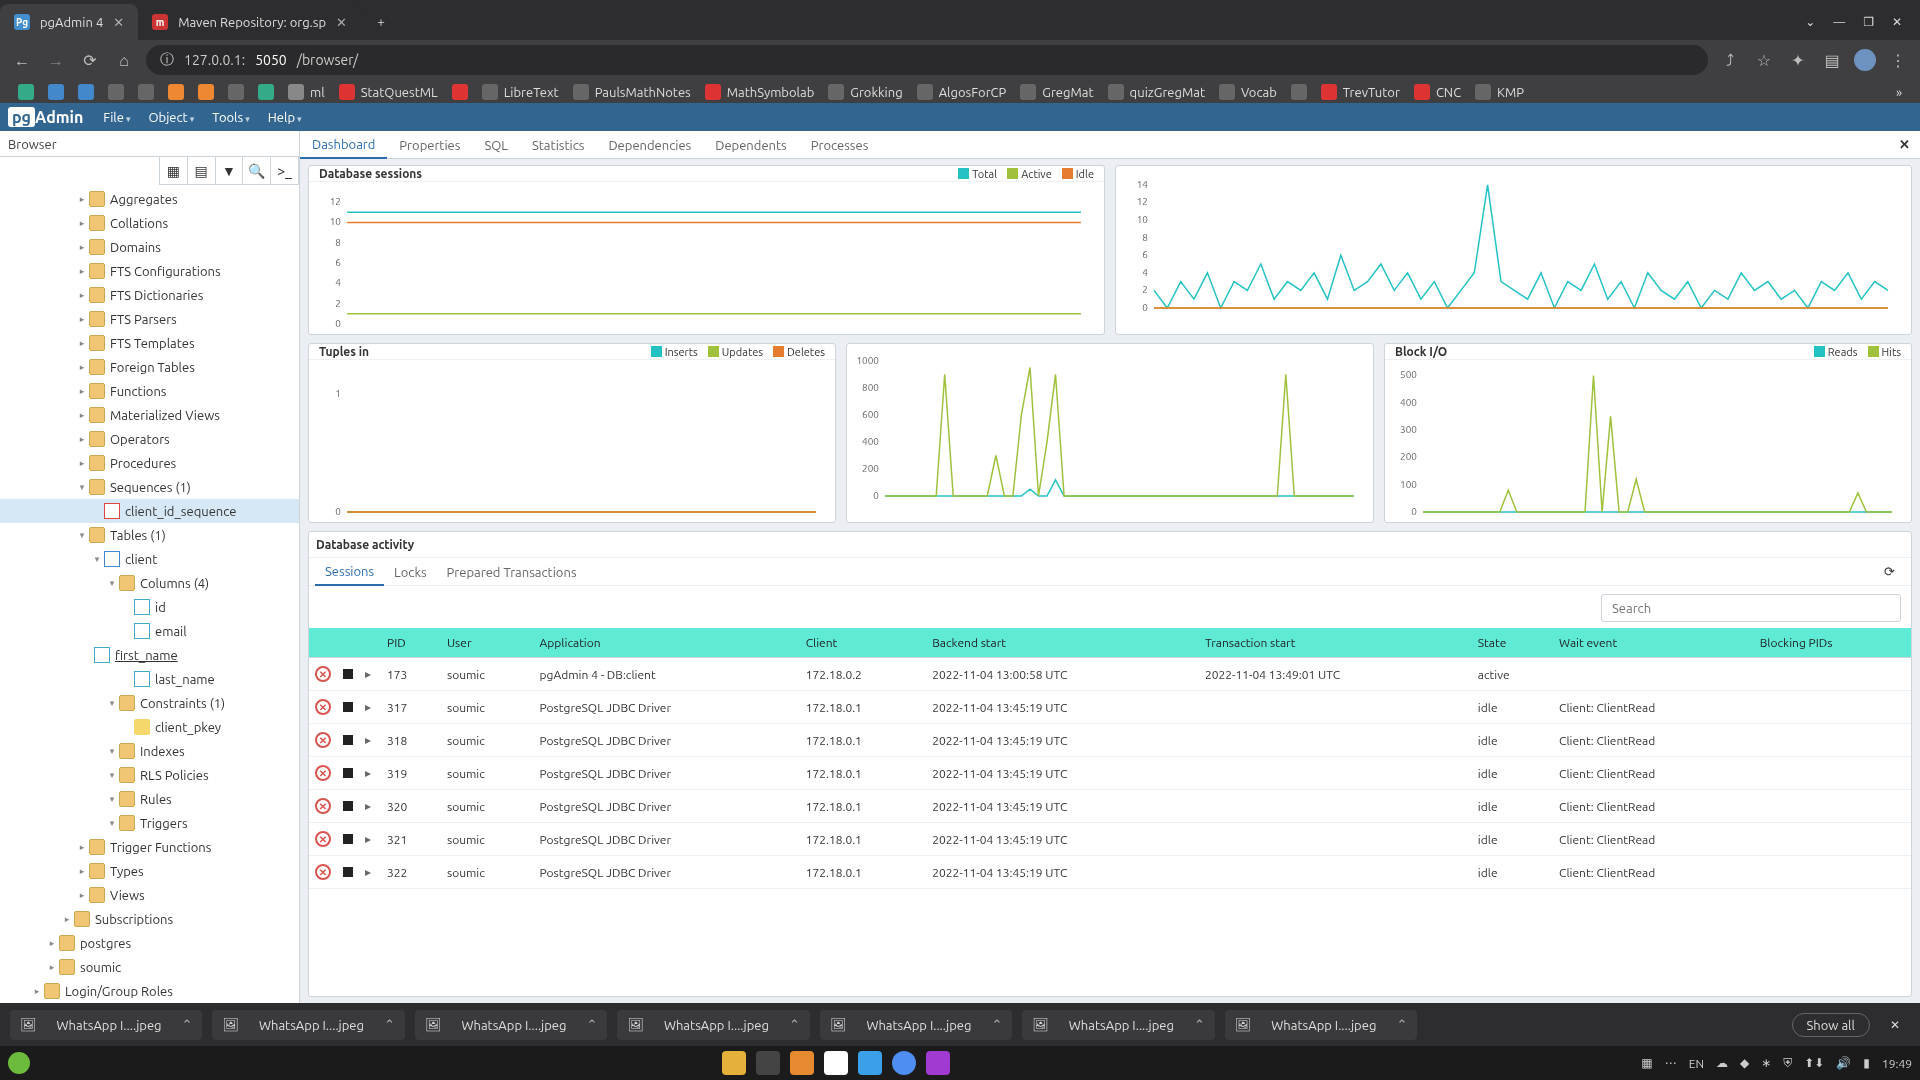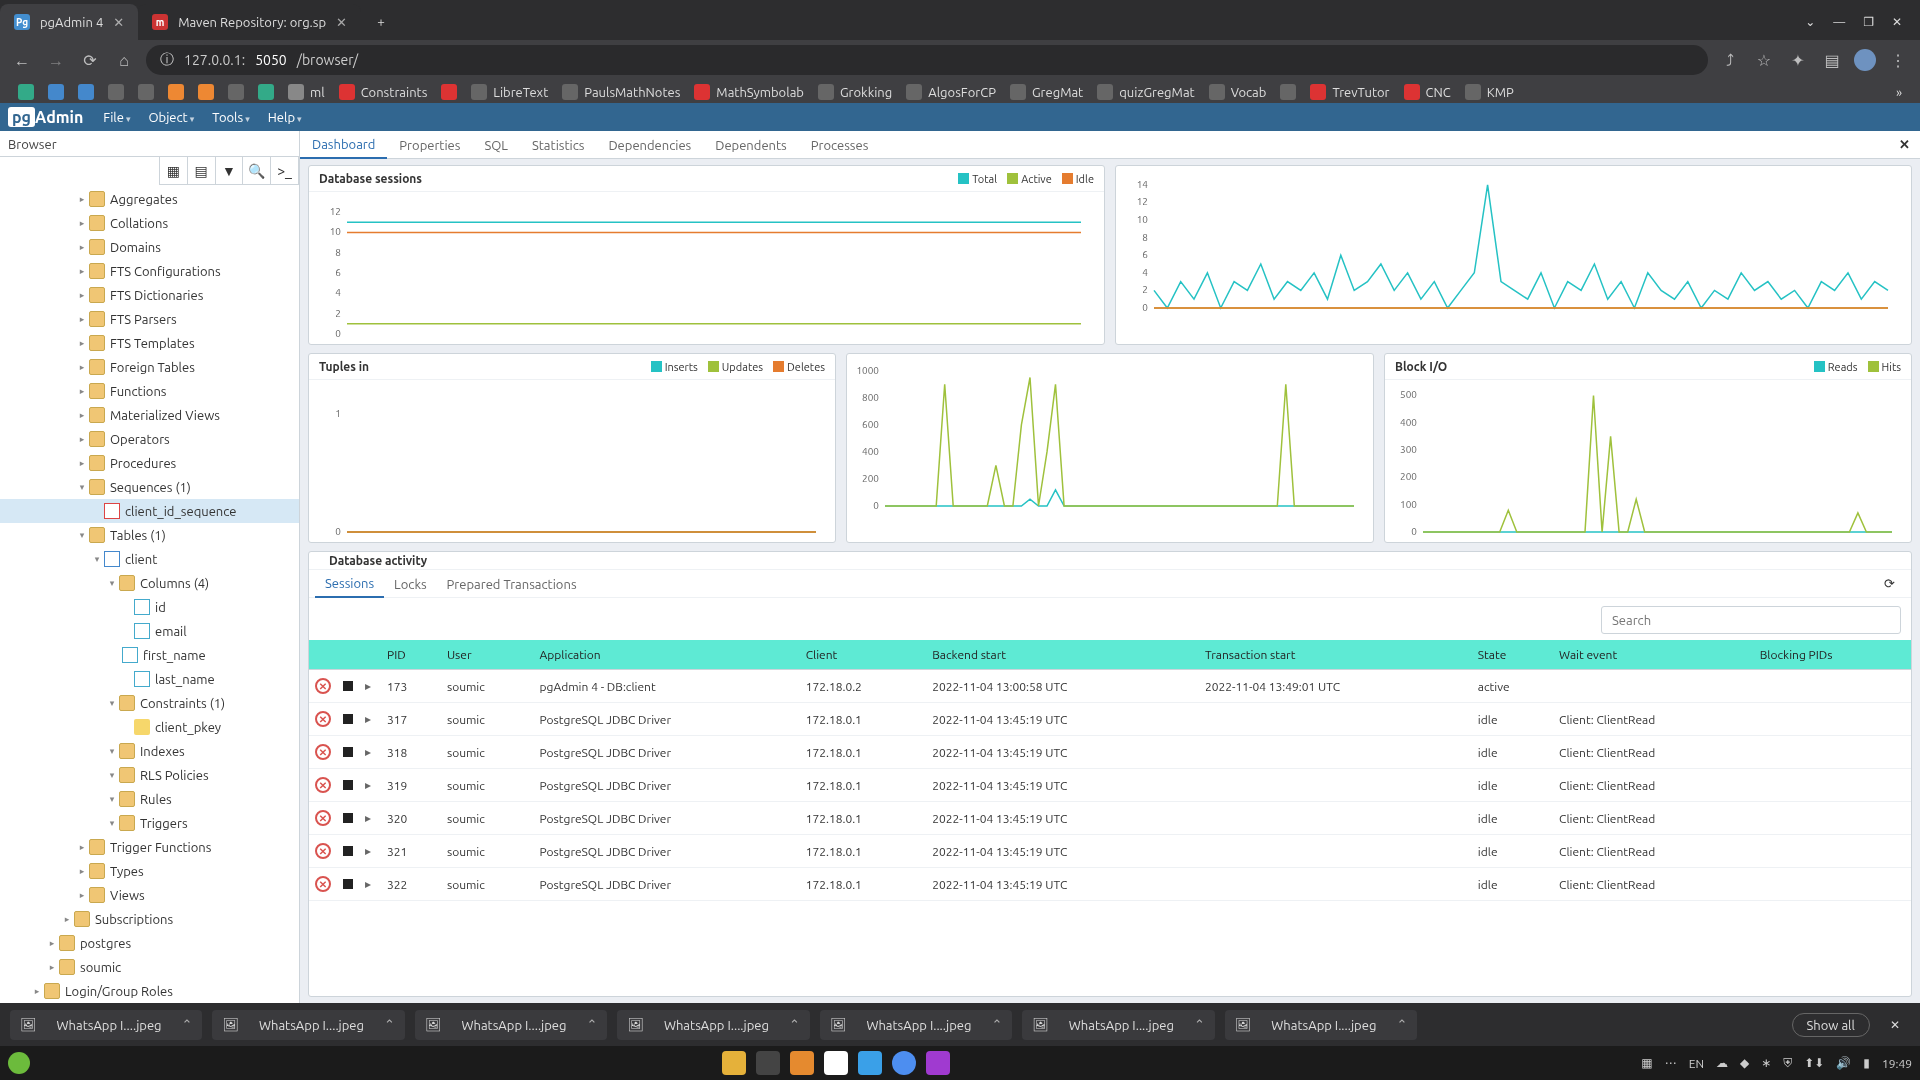--- a/index.html
+++ b/index.html
@@ -53,35 +53,35 @@
 
 .main { flex:1; display:flex; flex-direction:column; overflow:hidden; }
 .tabs { height:28px; background:#fff; border-bottom:1px solid #cdd4da; display:flex; align-items:center; font-size:13px; }
 .tabs .t { padding:0 12px; height:28px; display:flex; align-items:center; color:#666; cursor:pointer; }
 .tabs .t.active { color:#2b6daf; border-bottom:2px solid #2b6daf; }
 .tabs .xclose { margin-left:auto; padding:0 10px; font-weight:bold; }
 
 .dash { flex:1; overflow:auto; padding:6px 8px; display:flex; flex-direction:column; gap:8px; }
 .row1 { display:flex; gap:10px; }
 .card { background:#fff; border:1px solid #cdd4da; border-radius:3px; }
-.card .chead { height:26px; display:flex; align-items:center; padding:0 10px; font-size:12px; border-bottom:1px solid #eef1f4; }
+.card .chead { height:16px; display:flex; align-items:center; padding:0 10px; font-size:12px; border-bottom:1px solid #eef1f4; }
 .card .chead .title { font-weight:bold; }
 .legend { margin-left:auto; display:flex; gap:10px; font-size:11px; }
 .legend span::before { content:''; display:inline-block; width:11px; height:11px; margin-right:3px; vertical-align:-1px; }
 .lg-teal::before { background:#25c2c4; }
 .lg-olive::before { background:#9fc13c; }
 .lg-orange::before { background:#e57c2f; }
 .chartbody { padding:6px 8px; position:relative; }
 svg.chart { display:block; }
 
 .row2 { display:flex; gap:10px; }
 .row2 .card { flex:1; }
 
 .activity { background:#fff; border:1px solid #cdd4da; border-radius:3px; flex:1; display:flex; flex-direction:column; }
-.activity .ahead { height:18px; display:flex; align-items:center; padding:0 20px; font-weight:bold; font-size:12px; border-bottom:1px solid #eef1f4; }
+.activity .ahead { height:26px; display:flex; align-items:center; padding:0 7px; font-weight:bold; font-size:12px; border-bottom:1px solid #eef1f4; }
 .atabs { height:28px; display:flex; align-items:center; padding:0 6px; border-bottom:1px solid #eef1f4; font-size:13px; }
 .atabs .at { padding:0 10px; height:28px; display:flex; align-items:center; color:#666; }
 .atabs .at.active { color:#2b6daf; border-bottom:2px solid #2b6daf; }
 .atabs .refresh { margin-left:auto; padding:0 10px; }
 .searchwrap { display:flex; justify-content:flex-end; padding:8px 10px 6px; }
 .searchwrap input { width:300px; height:28px; border:1px solid #cdd4da; border-radius:3px; padding:0 10px; font-size:13px; }
 
 table.sess { width:100%; border-collapse:collapse; font-size:12px; }
 table.sess th, table.sess td { text-align:left; padding:8px 6px; border-bottom:1px solid #eef1f4; }
 table.sess th { color:#222; font-weight:normal; background:#5eead4; border-bottom:1px solid #cdd4da; }
@@ -172,21 +172,21 @@
       </span>
     <span class="bm">
         <span class="ico green"></span>
       </span>
     <span class="bm">
         <span class="ico folder"></span>
         <span>ml</span>
       </span>
     <span class="bm">
         <span class="ico red"></span>
-        <span>Constraints</span>
+        <span>StatQuestML</span>
       </span>
     <span class="bm">
         <span class="ico red"></span>
       </span>
     <span class="bm">
         <span class="ico"></span>
         <span>LibreText</span>
       </span>
     <span class="bm">
         <span class="ico"></span>
@@ -345,21 +345,21 @@
         <div class="node" style="padding-left: 120px;">
           <span class="arr"></span>
           <span class="nic ic-col"></span>
           <span>id</span>
         </div>
         <div class="node" style="padding-left: 120px;">
           <span class="arr"></span>
           <span class="nic ic-col"></span>
           <span>email</span>
         </div>
-        <div class="node" style="padding-left: 108px;">
+        <div class="node" style="padding-left: 80px; text-decoration: underline;">
           <span class="arr"></span>
           <span class="nic ic-col"></span>
           <span>first_name</span>
         </div>
         <div class="node" style="padding-left: 120px;">
           <span class="arr"></span>
           <span class="nic ic-col"></span>
           <span>last_name</span>
         </div>
         <div class="node" style="padding-left: 105px;">

